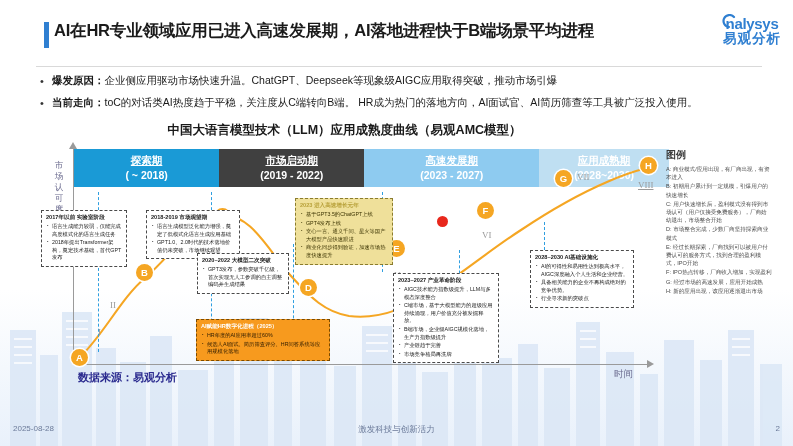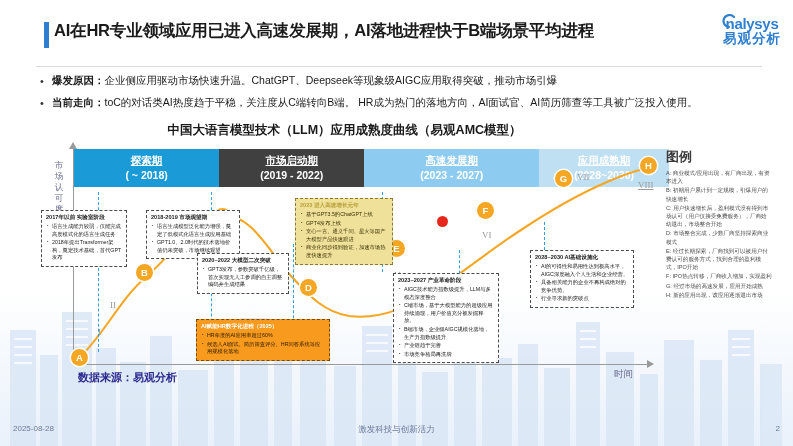--- a/index.html
+++ b/index.html
@@ -62,21 +62,21 @@
   .abox li:before{content:"·";position:absolute;left:-5px;top:-1px;font-weight:bold;}
   .abox.gold{background:#efe09a;border-color:#8a7c2e;color:#3a3200;}
   .abox.gold .ttl{color:#b8a13a;}
   .abox.orange{background:#f79a1e;border-color:#7a4a00;color:#2b1a00;}
   .abox.orange .ttl{color:#ffffff;}
   
   .conn{position:absolute;width:1px;background:transparent;
     border-left:1.3px dashed #2f9fe0;}
   
   #legend{position:absolute;left:644px;top:26px;width:106px;}
-  #legend-title{font-size:13px;font-weight:bold;color:#3a3a3a;margin-bottom:3px;}
+  #legend-title{font-size:10px;font-weight:bold;color:#3a3a3a;margin-bottom:3px;}
   .lg-item{font-size:5.6px;color:#4a4a4a;line-height:8.2px;margin-bottom:1px;}
   
   #source{position:absolute;left:56px;top:248px;font-size:11px;font-weight:bold;color:#2b2b8f;}
   
   #footer-date{position:absolute;left:13px;top:424px;font-size:8px;color:#6b7a99;z-index:3;}
   #footer-mid{position:absolute;left:0;top:424px;width:793px;text-align:center;
     font-size:8.5px;color:#6b7a99;z-index:3;}
   #footer-pg{position:absolute;right:13px;top:424px;font-size:8px;color:#6b7a99;z-index:3;}
 </style>
 </head>

